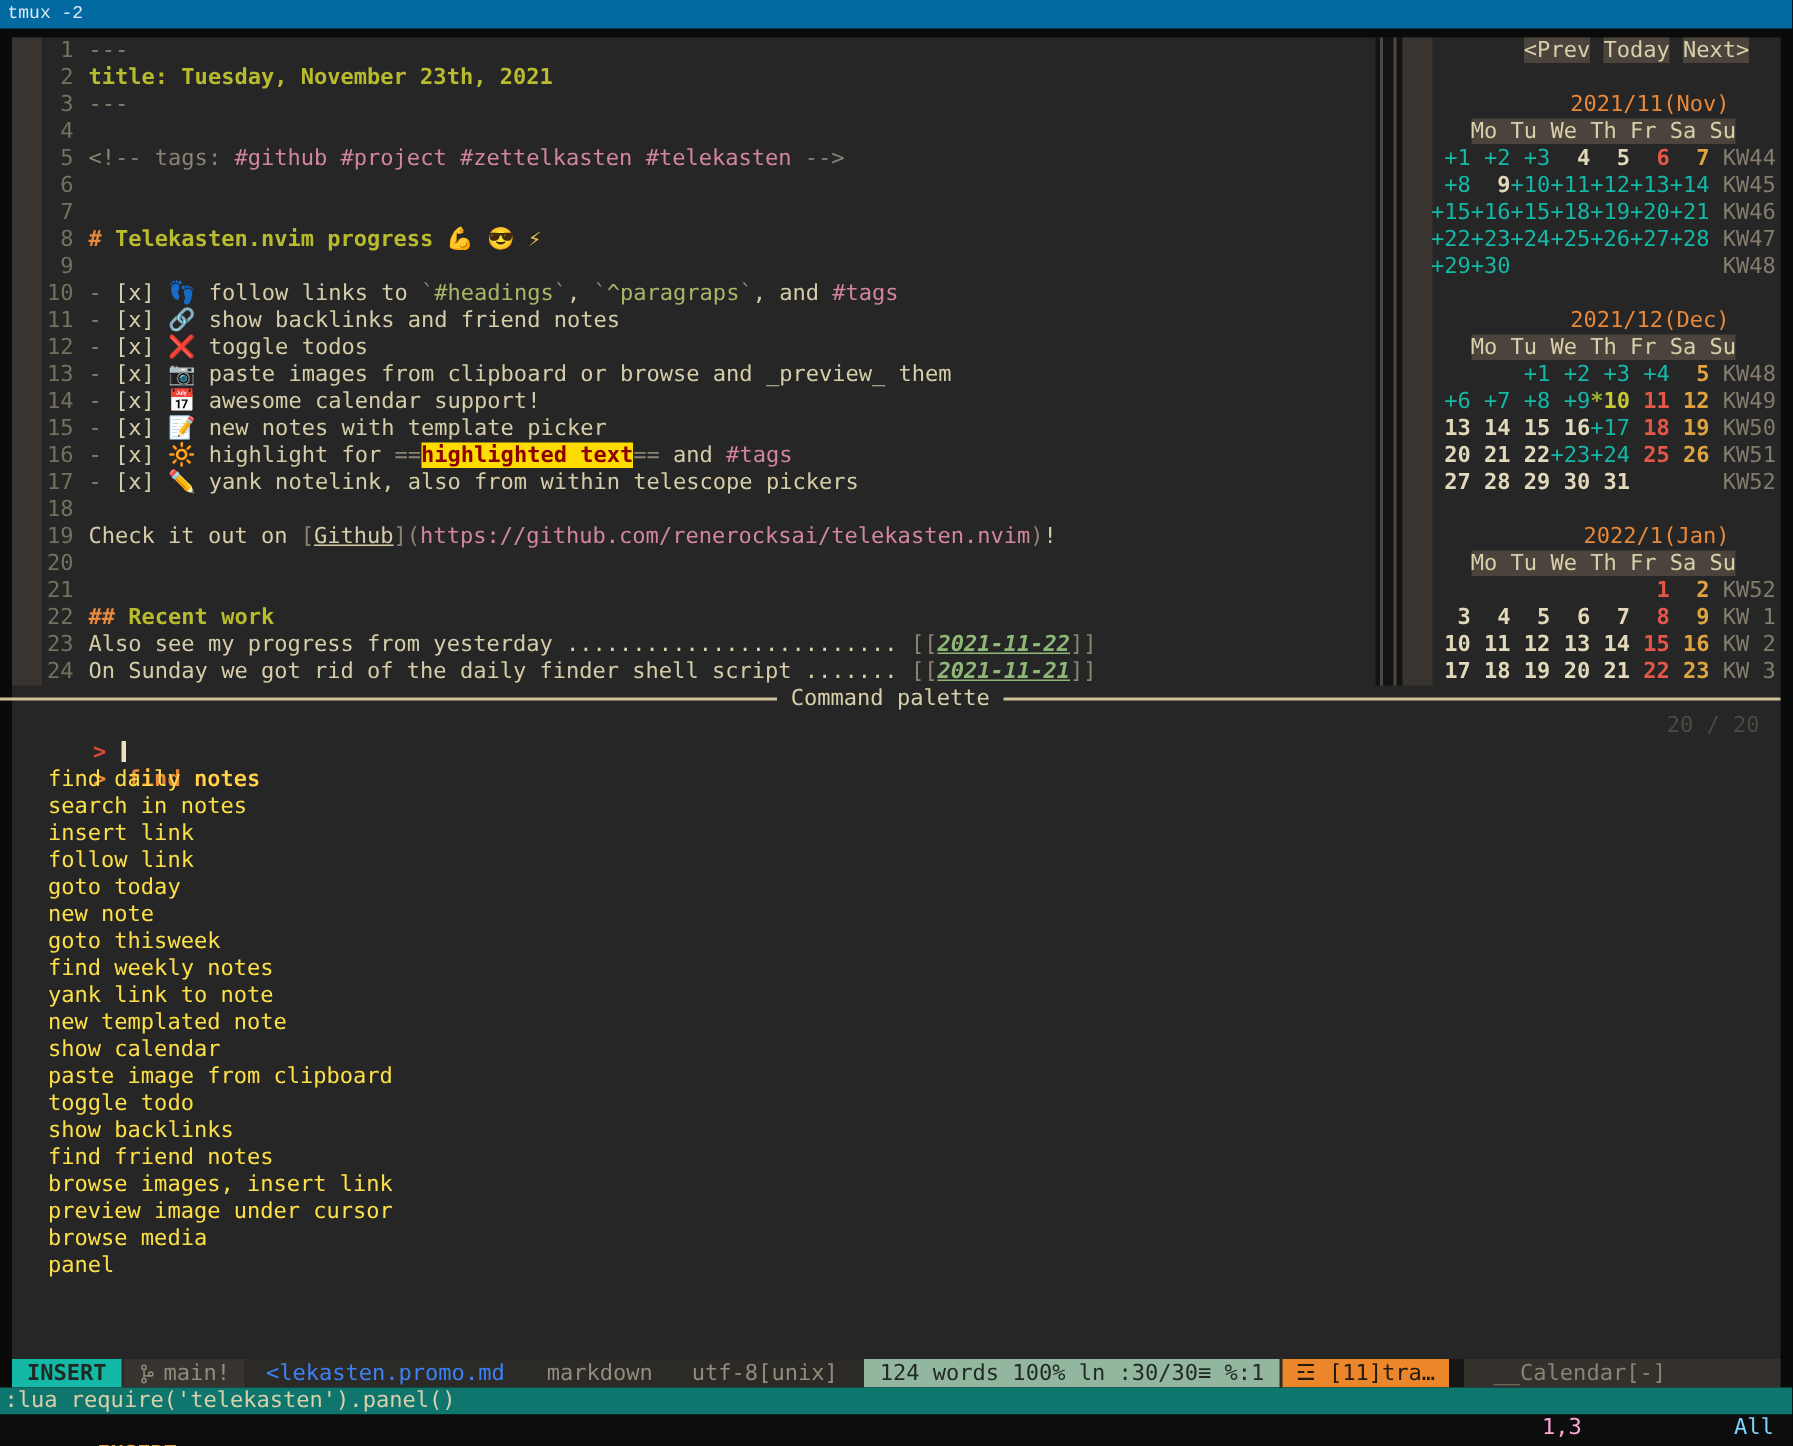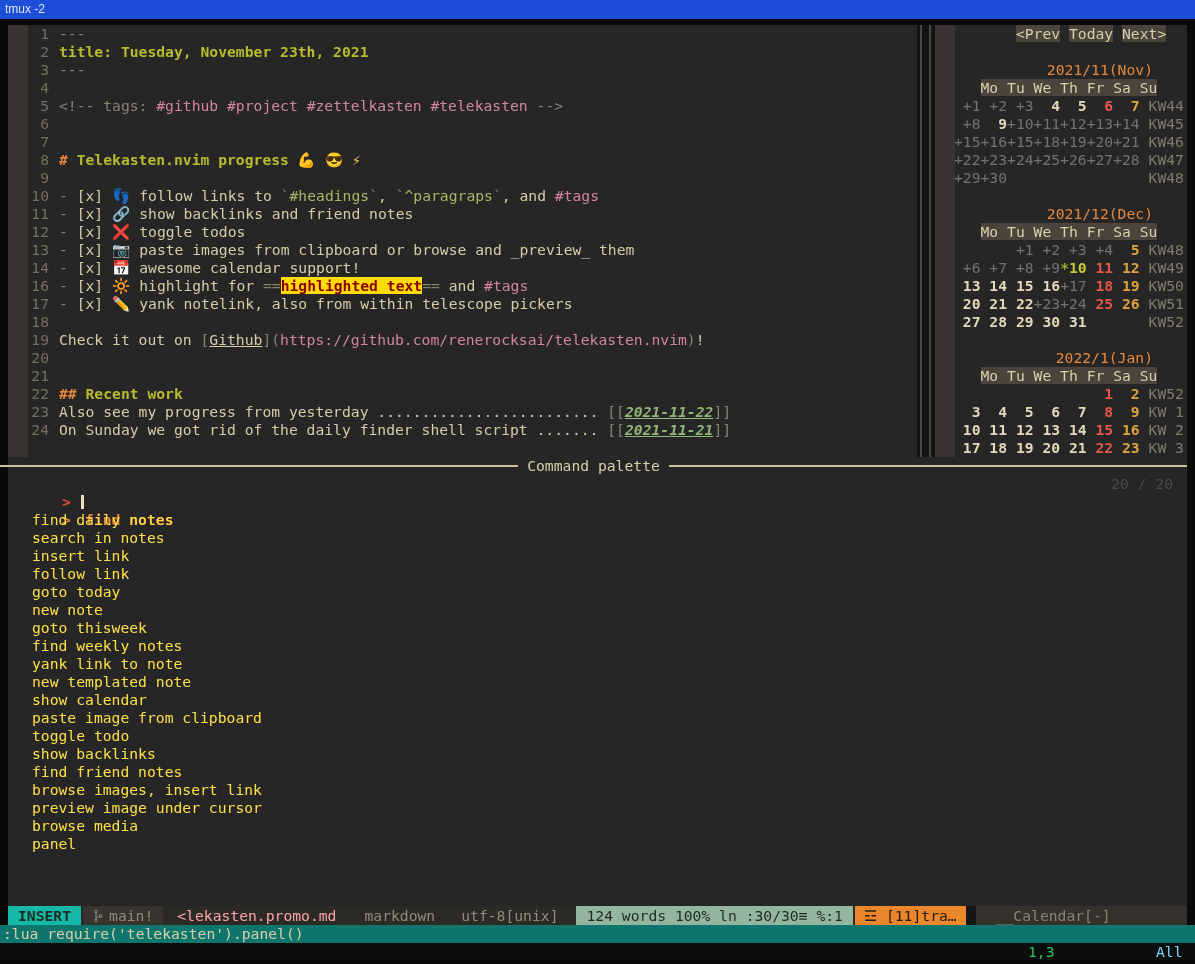--- a/index.html
+++ b/index.html
@@ -1,20 +1,20 @@
 <!DOCTYPE html>
 <html><head>
 <meta charset="utf-8">
 <style>
   html,body{margin:0;padding:0;background:#000;}
   .screen{position:relative;width:1195px;height:964px;background:#0a0a0a;overflow:hidden;
           font-family:"DejaVu Sans Mono",monospace;font-size:14.7px;}
   
-  .tmux-bar{position:absolute;left:0;top:0;width:1195px;height:19px;background:#1d4ed8;
-            color:#dce9f5;font-family:Liberation Sans, sans-serif;font-size:12px;line-height:19px;
+  .tmux-bar{position:absolute;left:0;top:0;width:1195px;height:19px;background:#0369a1;
+            color:#dce9f5;font-family:Liberation Mono, monospace;font-size:12px;line-height:19px;
             padding-left:5px;box-sizing:border-box;}
   
   .vim-bg{position:absolute;left:8px;top:25px;width:1179px;height:881px;background:#262626;}
   .sign-strip{position:absolute;top:25px;width:20px;height:432px;background:#39342f;}
   .strip-left{left:8px;} .strip-right{left:935px;}
   .split-gap{position:absolute;left:917px;top:25px;width:18px;height:432px;background:#131313;}
   .vline{position:absolute;top:25px;width:2px;height:432px;background:#4c4740;}
   .vline1{left:920px;} .vline2{left:929px;}
   
   #editor-lines{position:absolute;left:28px;top:25px;}
@@ -25,21 +25,21 @@
   .c-green{color:#a9b665;} .c-ylw{color:#b9bb2e;font-weight:bold;}
   .c-org{color:#e8883a;font-weight:bold;}
   .c-hl{background:#ffdc00;color:#8b0000;font-weight:bold;}
   .c-und{color:#d5cda8;text-decoration:underline;}
   .c-glink{color:#8fb878;font-weight:bold;text-decoration:underline;font-style:italic;}
   .c-emoji{color:#e8c44a;}
   .c-sp{color:#d5cda8;}
   
   #calendar-rows{position:absolute;left:954px;top:25px;}
   .cal-row{height:18px;line-height:18px;white-space:pre;text-align:center;}
-  .c-teal{color:#737373;} .c-day{color:#e2d9ba;font-weight:bold;}
+  .c-teal{color:#14b8a6;} .c-day{color:#e2d9ba;font-weight:bold;}
   .c-sat{color:#e4574a;font-weight:bold;} .c-sun{color:#dfa440;font-weight:bold;}
   .c-kw{color:#837c6d;} .c-mtitle{color:#e8883a;}
   .c-today{color:#c8c837;font-weight:bold;} .c-star{color:#a0b12e;font-weight:bold;}
   .c-hdr{background:#4a443c;color:#d8cfab;} .c-btn{background:#4a443c;color:#d8cfab;}
   
   .palette{position:absolute;left:0;top:457px;width:1195px;}
   .pal-border{display:flex;align-items:center;height:18px;color:#d8cfab;width:1187px;}
   .pal-border .bline{flex:1;height:2px;background:#cdc29b;}
   .pal-border .ptitle{padding:0 9px;line-height:18px;}
   .pal-prompt{height:18px;line-height:18px;white-space:pre;padding-left:9px;position:relative;}
@@ -47,34 +47,34 @@
   .cursor{display:inline-block;width:3px;height:14px;background:#e8e0c0;vertical-align:-2px;margin-left:10px;}
   .counter{position:absolute;right:22px;top:0;color:#4e4a42;}
   .pal-sel{height:18px;line-height:18px;white-space:pre;padding-left:9px;color:#e8883a;font-weight:bold;}
   .caret-org{display:inline-block;width:23px;color:#e8883a;font-weight:bold;}
   .pal-item{height:18px;line-height:18px;white-space:pre;padding-left:32px;color:#fde047;}
   
   .statusline{position:absolute;left:8px;top:906px;width:1179px;height:19px;display:flex;
               background:#2c2a27;line-height:19px;white-space:pre;overflow:hidden;}
   .sl-mode{background:#14b8a6;color:#1f2922;font-weight:bold;padding:0 10px;}
   .sl-branch{background:#37332e;color:#938b7b;padding:0 10px;display:flex;align-items:center;gap:6px;margin-left:2px;}
-  .sl-file{color:#fca5a5;padding:0 14px;}
+  .sl-file{color:#3b82f6;padding:0 14px;}
   .sl-ft{color:#938b7b;padding:0 14px;}
   .sl-enc{color:#938b7b;padding:0 12px;}
   .sl-stats{background:#93b69f;color:#1f2922;padding:0 10px;margin-left:6px;}
   .sl-warn{background:#ec862b;color:#231a10;padding:0 9px;margin-left:2px;}
   .sl-gap{flex:1;background:#161616;min-width:10px;}
   .sl-cal{background:#34302b;color:#8a8374;width:252px;box-sizing:border-box;padding-left:20px;}
   
   .cmdline{position:absolute;left:0;top:925px;width:1195px;height:18px;line-height:18px;
            background:#0f766e;color:#d8cfab;white-space:pre;padding-left:3px;box-sizing:border-box;}
   .modeline{position:absolute;left:0;top:943px;width:1195px;height:18px;line-height:18px;
             background:#0d0d0d;white-space:pre;}
   .ml-mode{color:#e2a33a;font-weight:bold;padding-left:3px;}
-  .ml-pos{position:absolute;left:1028px;top:0;color:#22c55e;}
+  .ml-pos{position:absolute;left:1028px;top:0;color:#f9a8d4;}
   .ml-all{position:absolute;left:1156px;top:0;color:#7dd3fc;}
 </style>
 </head>
 <body>
 
 <div class="screen">
   <div class="tmux-bar">
     <span>tmux -2</span>
   </div>
 
@@ -93,20 +93,21 @@
       <div class="ed-row"><span class="lnum">5</span><span class="c-gray">&lt;!-- tags: </span><span class="c-pink">#github</span><span class="c-txt"> </span><span class="c-pink">#project</span><span class="c-txt"> </span><span class="c-pink">#zettelkasten</span><span class="c-txt"> </span><span class="c-pink">#telekasten</span><span class="c-gray"> --&gt;</span></div>
       <div class="ed-row"><span class="lnum">6</span></div>
       <div class="ed-row"><span class="lnum">7</span></div>
       <div class="ed-row"><span class="lnum">8</span><span class="c-org"># </span><span class="c-ylw">Telekasten.nvim progress </span><span class="c-emoji">💪 😎 ⚡</span></div>
       <div class="ed-row"><span class="lnum">9</span></div>
       <div class="ed-row"><span class="lnum">10</span><span class="c-gray">- </span><span class="c-txt">[x] </span><span class="c-emoji">👣</span><span class="c-txt"> follow links to </span><span class="c-gray">`</span><span class="c-green">#headings</span><span class="c-gray">`</span><span class="c-txt">, </span><span class="c-gray">`</span><span class="c-green">^paragraps</span><span class="c-gray">`</span><span class="c-txt">, and </span><span class="c-pink">#tags</span></div>
       <div class="ed-row"><span class="lnum">11</span><span class="c-gray">- </span><span class="c-txt">[x] </span><span class="c-emoji">🔗</span><span class="c-txt"> show backlinks and friend notes</span></div>
       <div class="ed-row"><span class="lnum">12</span><span class="c-gray">- </span><span class="c-txt">[x] </span><span class="c-emoji">❌</span><span class="c-txt"> toggle todos</span></div>
       <div class="ed-row"><span class="lnum">13</span><span class="c-gray">- </span><span class="c-txt">[x] </span><span class="c-emoji">📷</span><span class="c-txt"> paste images from clipboard or browse and </span><span class="c-txt">_preview_</span><span class="c-txt"> them</span></div>
       <div class="ed-row"><span class="lnum">14</span><span class="c-gray">- </span><span class="c-txt">[x] </span><span class="c-emoji">📅</span><span class="c-txt"> awesome calendar support!</span></div>
+      <div class="ed-row"><span class="lnum">15</span><span class="c-gray">- </span><span class="c-txt">[x] </span><span class="c-emoji">📝</span><span class="c-txt"> new notes with template picker</span></div>
       <div class="ed-row"><span class="lnum">16</span><span class="c-gray">- </span><span class="c-txt">[x] </span><span class="c-emoji">🔆</span><span class="c-txt"> highlight for </span><span class="c-gray">==</span><span class="c-hl">highlighted text</span><span class="c-gray">==</span><span class="c-txt"> and </span><span class="c-pink">#tags</span></div>
       <div class="ed-row"><span class="lnum">17</span><span class="c-gray">- </span><span class="c-txt">[x] </span><span class="c-emoji">✏️</span><span class="c-txt"> yank notelink, also from within telescope pickers</span></div>
       <div class="ed-row"><span class="lnum">18</span></div>
       <div class="ed-row"><span class="lnum">19</span><span class="c-txt">Check it out on </span><span class="c-gray">[</span><span class="c-und">Github</span><span class="c-gray">](</span><span class="c-pink">https://github.com/renerocksai/telekasten.nvim</span><span class="c-gray">)</span><span class="c-txt">!</span></div>
       <div class="ed-row"><span class="lnum">20</span></div>
       <div class="ed-row"><span class="lnum">21</span></div>
       <div class="ed-row"><span class="lnum">22</span><span class="c-org">## </span><span class="c-ylw">Recent work</span></div>
       <div class="ed-row"><span class="lnum">23</span><span class="c-txt">Also see my progress from yesterday </span><span class="c-txt">.........................</span><span class="c-txt"> </span><span class="c-gray">[[</span><span class="c-glink">2021-11-22</span><span class="c-gray">]]</span></div>
       <div class="ed-row"><span class="lnum">24</span><span class="c-txt">On Sunday we got rid of the daily finder shell script </span><span class="c-txt">.......</span><span class="c-txt"> </span><span class="c-gray">[[</span><span class="c-glink">2021-11-21</span><span class="c-gray">]]</span></div>
     </div>

